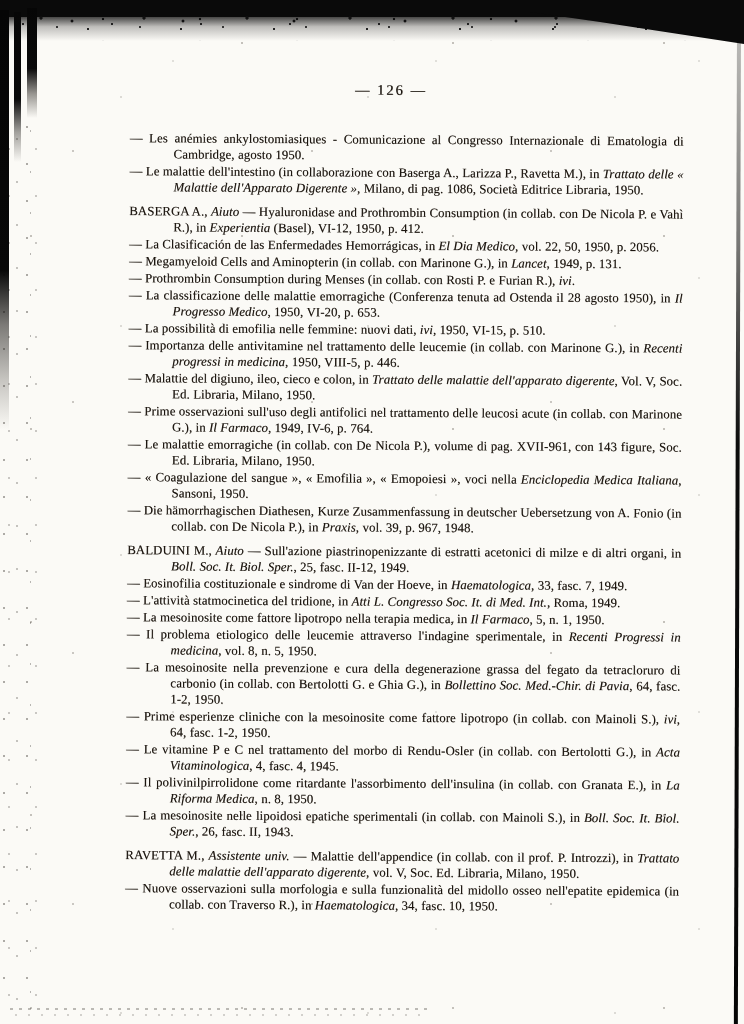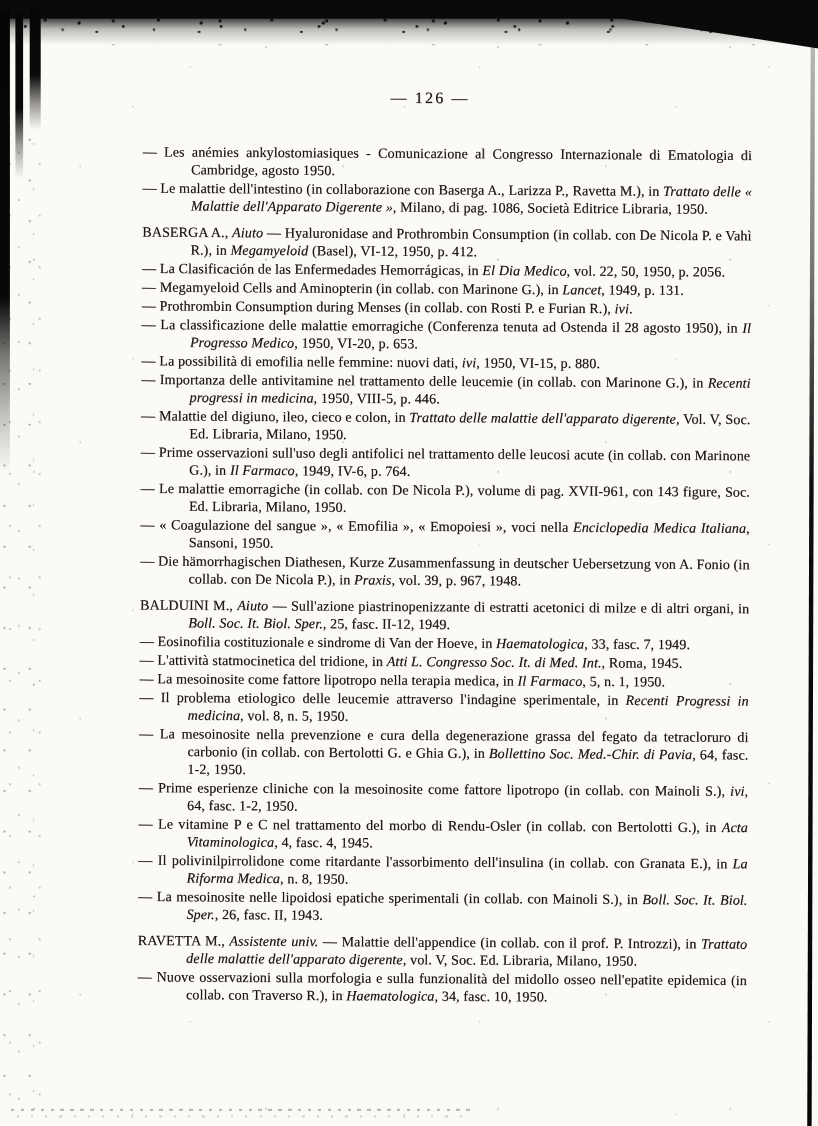--- a/index.html
+++ b/index.html
@@ -117,37 +117,37 @@
 <div class="page-noise"></div>
 
 <div class="page-body">
   <div class="page-number">— 126 —</div>
   <div class="bib">
       <div class="section">
         <p class="entry"><span>— Les anémies ankylostomiasiques - Comunicazione al Congresso Internazionale di Ematologia di Cambridge, agosto 1950.</span></p>
         <p class="entry"><span>— Le malattie dell'intestino (in collaborazione con Baserga A., Larizza P., Ravetta M.), in </span><span class="it">Trattato delle « Malattie dell'Apparato Digerente »</span><span>, Milano, di pag. 1086, Società Editrice Libraria, 1950.</span></p>
       </div>
       <div class="section">
-        <p class="entry"><span>BASERGA A., </span><span class="it">Aiuto</span><span> — Hyaluronidase and Prothrombin Consumption (in collab. con De Nicola P. e Vahì R.), in </span><span class="it">Megamyeloid</span><span> (Basel), VI-12, 1950, p. 412.</span></p>
+        <p class="entry"><span>BASERGA A., </span><span class="it">Aiuto</span><span> — Hyaluronidase and Prothrombin Consumption (in collab. con De Nicola P. e Vahì R.), in </span><span class="it">Experientia</span><span> (Basel), VI-12, 1950, p. 412.</span></p>
         <p class="entry"><span>— La Clasificación de las Enfermedades Hemorrágicas, in </span><span class="it">El Dia Medico</span><span>, vol. 22, 50, 1950, p. 2056.</span></p>
         <p class="entry"><span>— Megamyeloid Cells and Aminopterin (in collab. con Marinone G.), in </span><span class="it">Lancet</span><span>, 1949, p. 131.</span></p>
         <p class="entry"><span>— Prothrombin Consumption during Menses (in collab. con Rosti P. e Furian R.), </span><span class="it">ivi</span><span>.</span></p>
         <p class="entry"><span>— La classificazione delle malattie emorragiche (Conferenza tenuta ad Ostenda il 28 agosto 1950), in </span><span class="it">Il Progresso Medico</span><span>, 1950, VI-20, p. 653.</span></p>
-        <p class="entry"><span>— La possibilità di emofilia nelle femmine: nuovi dati, </span><span class="it">ivi</span><span>, 1950, VI-15, p. 880.</span></p>
+        <p class="entry"><span>— La possibilità di emofilia nelle femmine: nuovi dati, </span><span class="it">ivi</span><span>, 1950, VI-15, p. 510.</span></p>
         <p class="entry"><span>— Importanza delle antivitamine nel trattamento delle leucemie (in collab. con Marinone G.), in </span><span class="it">Recenti progressi in medicina</span><span>, 1950, VIII-5, p. 446.</span></p>
         <p class="entry"><span>— Malattie del digiuno, ileo, cieco e colon, in </span><span class="it">Trattato delle malattie dell'apparato digerente</span><span>, Vol. V, Soc. Ed. Libraria, Milano, 1950.</span></p>
         <p class="entry"><span>— Prime osservazioni sull'uso degli antifolici nel trattamento delle leucosi acute (in collab. con Marinone G.), in </span><span class="it">Il Farmaco</span><span>, 1949, IV-6, p. 764.</span></p>
         <p class="entry"><span>— Le malattie emorragiche (in collab. con De Nicola P.), volume di pag. XVII-961, con 143 figure, Soc. Ed. Libraria, Milano, 1950.</span></p>
         <p class="entry"><span>— « Coagulazione del sangue », « Emofilia », « Emopoiesi », voci nella </span><span class="it">Enciclopedia Medica Italiana</span><span>, Sansoni, 1950.</span></p>
         <p class="entry"><span>— Die hämorrhagischen Diathesen, Kurze Zusammenfassung in deutscher Uebersetzung von A. Fonio (in collab. con De Nicola P.), in </span><span class="it">Praxis</span><span>, vol. 39, p. 967, 1948.</span></p>
       </div>
       <div class="section">
         <p class="entry"><span>BALDUINI M., </span><span class="it">Aiuto</span><span> — Sull'azione piastrinopenizzante di estratti acetonici di milze e di altri organi, in </span><span class="it">Boll. Soc. It. Biol. Sper.</span><span>, 25, fasc. II-12, 1949.</span></p>
         <p class="entry"><span>— Eosinofilia costituzionale e sindrome di Van der Hoeve, in </span><span class="it">Haematologica</span><span>, 33, fasc. 7, 1949.</span></p>
-        <p class="entry"><span>— L'attività statmocinetica del tridione, in </span><span class="it">Atti L. Congresso Soc. It. di Med. Int.</span><span>, Roma, 1945.</span></p>
+        <p class="entry"><span>— L'attività statmocinetica del tridione, in </span><span class="it">Atti L. Congresso Soc. It. di Med. Int.</span><span>, Roma, 1949.</span></p>
         <p class="entry"><span>— La mesoinosite come fattore lipotropo nella terapia medica, in </span><span class="it">Il Farmaco</span><span>, 5, n. 1, 1950.</span></p>
         <p class="entry"><span>— Il problema etiologico delle leucemie attraverso l'indagine sperimentale, in </span><span class="it">Recenti Progressi in medicina</span><span>, vol. 8, n. 5, 1950.</span></p>
         <p class="entry"><span>— La mesoinosite nella prevenzione e cura della degenerazione grassa del fegato da tetracloruro di carbonio (in collab. con Bertolotti G. e Ghia G.), in </span><span class="it">Bollettino Soc. Med.-Chir. di Pavia</span><span>, 64, fasc. 1-2, 1950.</span></p>
         <p class="entry"><span>— Prime esperienze cliniche con la mesoinosite come fattore lipotropo (in collab. con Mainoli S.), </span><span class="it">ivi</span><span>, 64, fasc. 1-2, 1950.</span></p>
         <p class="entry"><span>— Le vitamine P e C nel trattamento del morbo di Rendu-Osler (in collab. con Bertolotti G.), in </span><span class="it">Acta Vitaminologica</span><span>, 4, fasc. 4, 1945.</span></p>
         <p class="entry"><span>— Il polivinilpirrolidone come ritardante l'assorbimento dell'insulina (in collab. con Granata E.), in </span><span class="it">La Riforma Medica</span><span>, n. 8, 1950.</span></p>
         <p class="entry"><span>— La mesoinosite nelle lipoidosi epatiche sperimentali (in collab. con Mainoli S.), in </span><span class="it">Boll. Soc. It. Biol. Sper.</span><span>, 26, fasc. II, 1943.</span></p>
       </div>
       <div class="section">
         <p class="entry"><span>RAVETTA M., </span><span class="it">Assistente univ.</span><span> — Malattie dell'appendice (in collab. con il prof. P. Introzzi), in </span><span class="it">Trattato delle malattie dell'apparato digerente</span><span>, vol. V, Soc. Ed. Libraria, Milano, 1950.</span></p>

